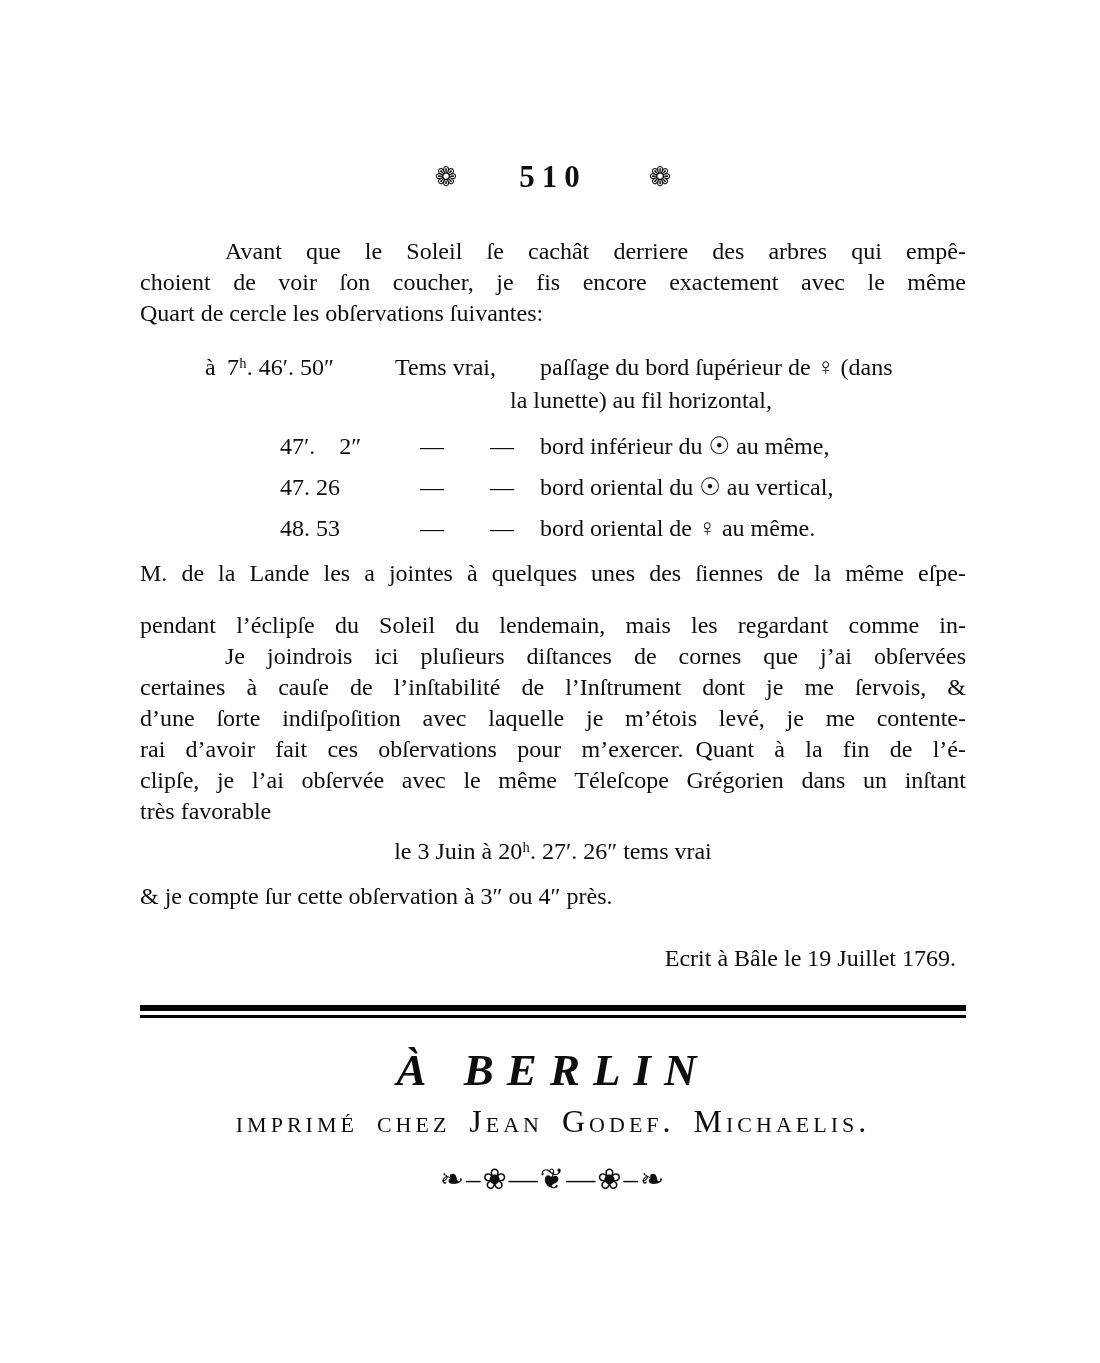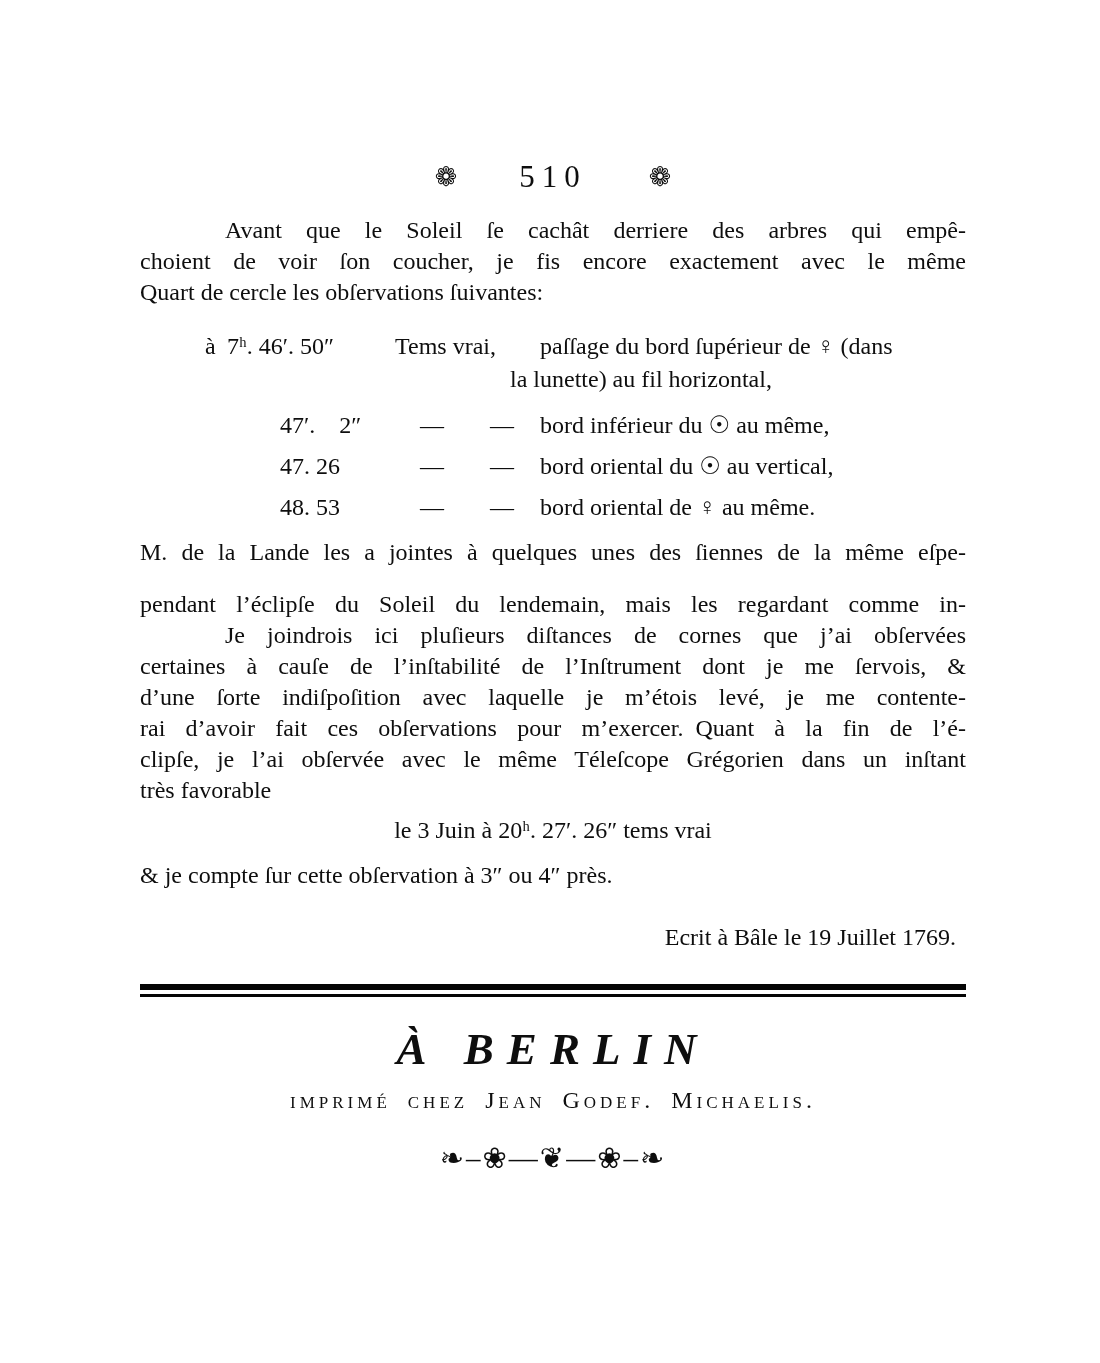--- a/index.html
+++ b/index.html
@@ -12,28 +12,28 @@
     overflow:hidden;
   }
   .text-col { margin-left:140px; width:826px; padding-top:158px; }
 
   
   .running-head {
     display:flex; align-items:center; justify-content:center;
     gap:62px; height:38px;
   }
   .folio-ornament { font-size:27px; line-height:1; }
-  .folio-number { font-size:31px; letter-spacing:7px; font-weight:normal; }
+  .folio-number { font-size:31px; letter-spacing:7px; font-weight:bold; }
 
   
   .para { font-size:24px; line-height:31px; }
   .line { display:block; white-space:pre-wrap; }
   .jline { text-align-last:justify; }
   .indent { text-indent:85px; }
-  .p1 { margin-top:19px; }
+  .p1 { margin-top:40px; }
   .p2 { margin-top:9px; }
   .p3 { margin-top:21px; }
 
   
   .obs { margin-top:22px; font-size:24px; }
   .obs-first { line-height:33px; }
   .obs-first-l1 { display:flex; margin-left:65px; }
   .obs-prefix { width:22px; flex:0 0 auto; }
   .obs-time-first { width:168px; flex:0 0 auto; white-space:pre; }
   .obs-label { width:145px; flex:0 0 auto;font-family:Liberation Serif, serif; }
@@ -60,21 +60,21 @@
   }
   .colophon-place {
     margin-top:26px; text-align:center;
     font-size:45px; line-height:52px;
     font-style:italic; font-weight:bold;
     letter-spacing:13px;
     font-family:Liberation Serif, serif;
   }
   .colophon-imprint {
     margin-top:9px; text-align:center;
-    font-size:24px; line-height:32px;
+    font-size:32px; line-height:32px;
     font-variant:small-caps;
     letter-spacing:4px; word-spacing:7px;
   }
   .tailpiece {
     margin-top:25px; text-align:center;
     font-size:29px; line-height:34px;
     letter-spacing:2px;
   }
 </style>
 </head>

